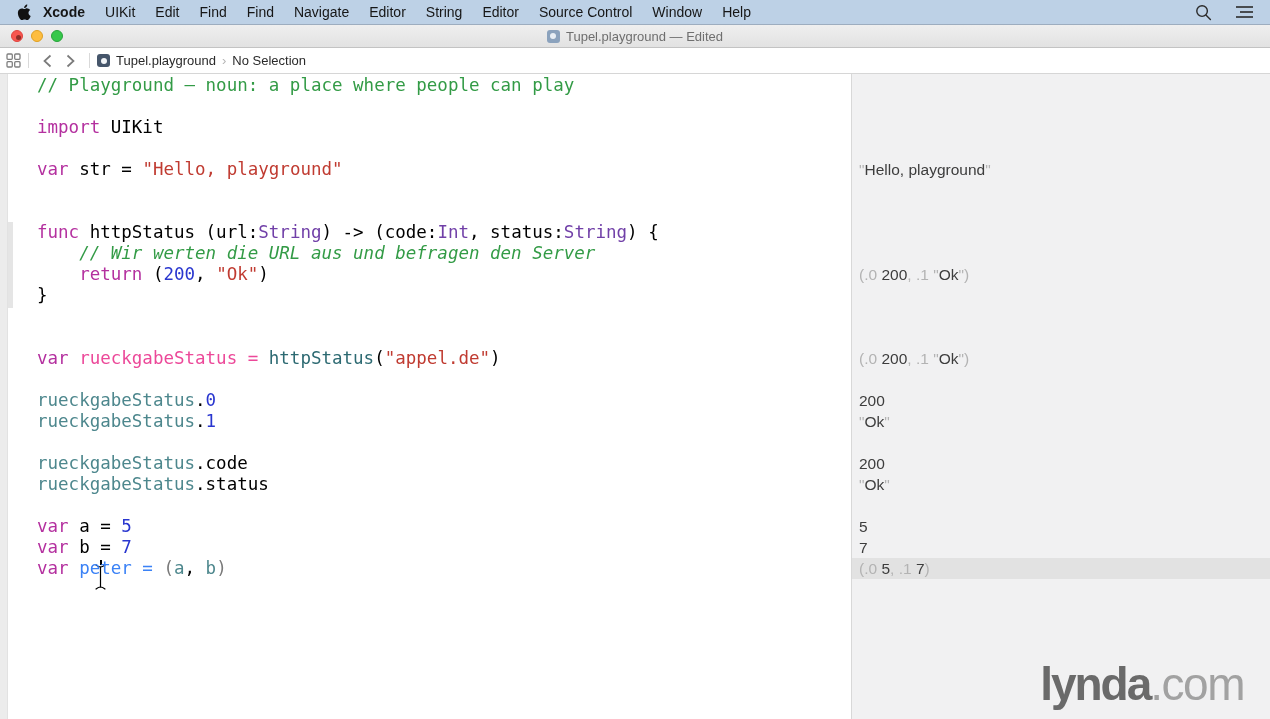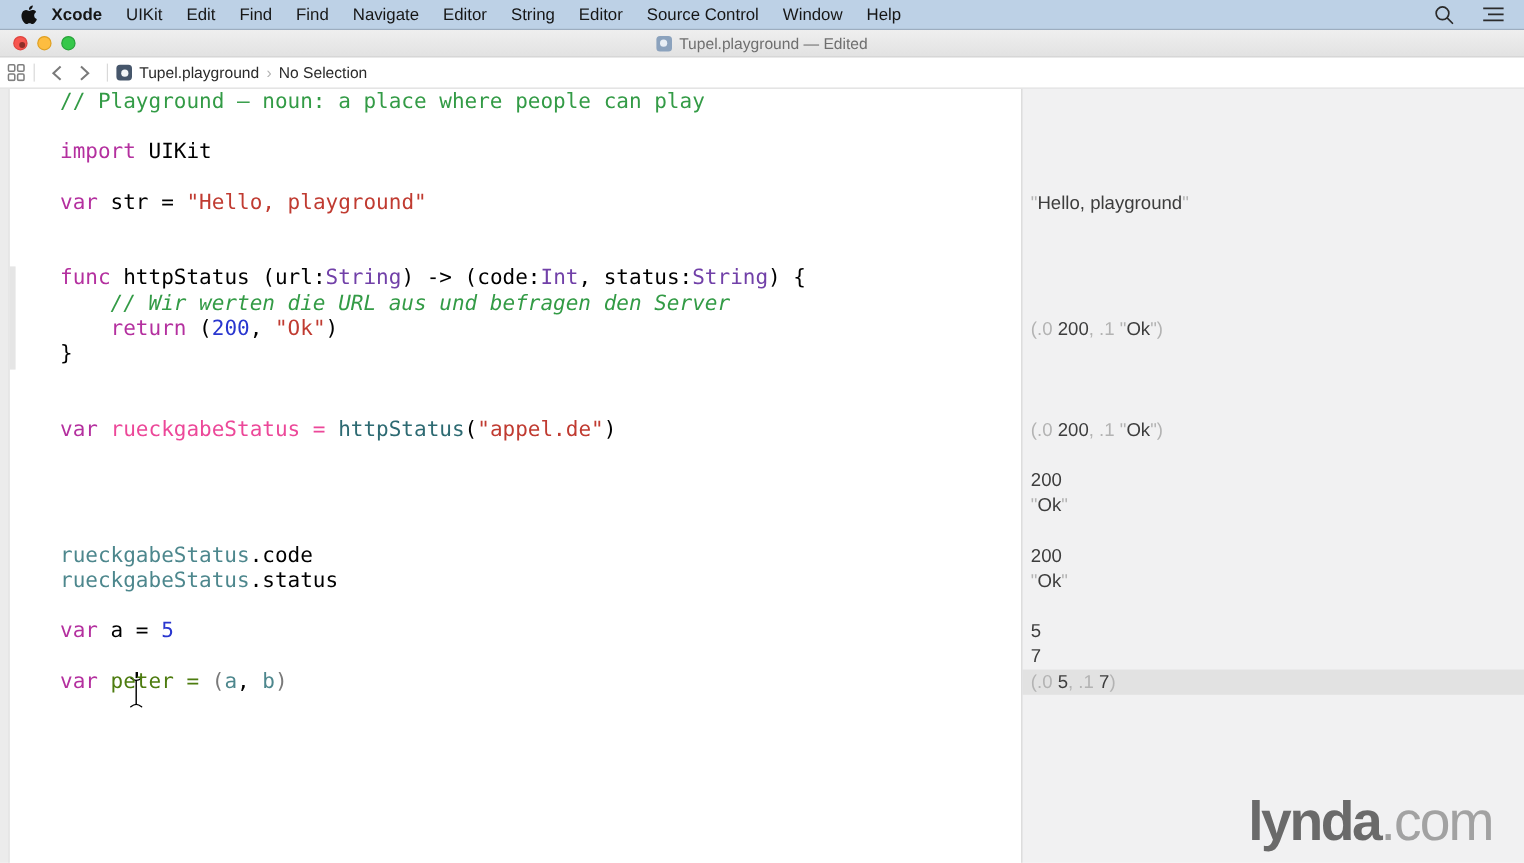--- a/index.html
+++ b/index.html
@@ -39,21 +39,21 @@
   .grid-btn{margin-left:6px;}
   .nav-btn{padding:0 6px;}
   .proxy{width:13px;height:13px;border-radius:3px;background:#46566b;position:relative;margin-right:6px;}
   .proxy:after{content:"";position:absolute;left:3.5px;top:3.5px;width:6px;height:6px;border-radius:50%;background:#f2f5f8;}
   .crumb-sep{color:#b4b4b4;margin:0 6px;font-size:13px;}
 
   
   .editor{position:absolute;top:74px;left:0;right:0;bottom:0;background:#fff;}
   .gutter{position:absolute;left:0;top:0;bottom:0;width:7px;background:#ececec;border-right:1px solid #e2e2e2;}
   .block-marker{position:absolute;left:8px;top:148px;width:5px;height:86px;background:#e5e5e5;}
-  .code-pane{position:absolute;left:17px;top:0;width:859px;bottom:0;cursor:text;}
+  .code-pane{position:absolute;left:4px;top:0;width:859px;bottom:0;cursor:text;}
   .code-line{position:absolute;left:0;right:0;padding-left:33px;height:21px;line-height:21px;
              font-family:"DejaVu Sans Mono","Liberation Mono",monospace;font-size:17.5px;
              white-space:pre;}
   .caret{position:absolute;left:96px;width:1.5px;height:17px;background:#000;}
   .ibeam{position:absolute;}
 
   
   .results{position:absolute;left:851px;right:0;top:0;bottom:0;background:#f1f1f2;
            border-left:1px solid #d8d8d8;box-sizing:border-box;}
   .result-line{position:absolute;left:0;right:0;padding-left:7px;height:21px;line-height:21px;
@@ -167,24 +167,27 @@
       </g>
     </svg>
   <div class="code-line" style="top: 1px;"><span style="color: rgb(51, 155, 70);">// Playground — noun: a place where people can play</span></div>
       <div class="code-line" style="top: 43px;"><span style="color: rgb(180, 48, 159);">import</span><span style="color: rgb(0, 0, 0);"> UIKit</span></div>
       <div class="code-line" style="top: 85px;"><span style="color: rgb(180, 48, 159);">var</span><span style="color: rgb(0, 0, 0);"> str = </span><span style="color: rgb(192, 59, 49);">"Hello, playground"</span></div>
       <div class="code-line" style="top: 148px;"><span style="color: rgb(180, 48, 159);">func</span><span style="color: rgb(0, 0, 0);"> httpStatus (url:</span><span style="color: rgb(113, 64, 168);">String</span><span style="color: rgb(0, 0, 0);">) -&gt; (code:</span><span style="color: rgb(113, 64, 168);">Int</span><span style="color: rgb(0, 0, 0);">, status:</span><span style="color: rgb(113, 64, 168);">String</span><span style="color: rgb(0, 0, 0);">) {</span></div>
       <div class="code-line" style="top: 169px; font-style: italic;"><span style="color: rgb(51, 155, 70);">    // Wir werten die URL aus und befragen den Server</span></div>
       <div class="code-line" style="top: 190px;"><span style="color: rgb(0, 0, 0);">    </span><span style="color: rgb(180, 48, 159);">return</span><span style="color: rgb(0, 0, 0);"> (</span><span style="color: rgb(41, 54, 207);">200</span><span style="color: rgb(0, 0, 0);">, </span><span style="color: rgb(192, 59, 49);">"Ok"</span><span style="color: rgb(0, 0, 0);">)</span></div>
       <div class="code-line" style="top: 211px;"><span style="color: rgb(0, 0, 0);">}</span></div>
       <div class="code-line" style="top: 274px;"><span style="color: rgb(180, 48, 159);">var</span><span style="color: #ec4899;"> rueckgabeStatus = </span><span style="color: rgb(45, 106, 114);">httpStatus</span><span style="color: rgb(0, 0, 0);">(</span><span style="color: rgb(192, 59, 49);">"appel.de"</span><span style="color: rgb(0, 0, 0);">)</span></div>
+      <div class="code-line" style="top: 316px;"><span style="color: rgb(77, 135, 141);">rueckgabeStatus</span><span style="color: rgb(0, 0, 0);">.</span><span style="color: rgb(41, 54, 207);">0</span></div>
+      <div class="code-line" style="top: 337px;"><span style="color: rgb(77, 135, 141);">rueckgabeStatus</span><span style="color: rgb(0, 0, 0);">.</span><span style="color: rgb(41, 54, 207);">1</span></div>
       <div class="code-line" style="top: 379px;"><span style="color: rgb(77, 135, 141);">rueckgabeStatus</span><span style="color: rgb(0, 0, 0);">.code</span></div>
       <div class="code-line" style="top: 400px;"><span style="color: rgb(77, 135, 141);">rueckgabeStatus</span><span style="color: rgb(0, 0, 0);">.status</span></div>
       <div class="code-line" style="top: 442px;"><span style="color: rgb(180, 48, 159);">var</span><span style="color: rgb(0, 0, 0);"> a = </span><span style="color: rgb(41, 54, 207);">5</span></div>
-      <div class="code-line" style="top: 484px;"><span style="color: rgb(180, 48, 159);">var</span><span style="color: #4d7c0f;"> peter = </span><span style="color: rgb(122, 122, 122);">(</span><span style="color: rgb(77, 135, 141);">a</span><span style="color: rgb(0, 0, 0);">, </span><span style="color: rgb(77, 135, 141);">b</span><span style="color: rgb(122, 122, 122);">)</span></div>
+      <div class="code-line" style="top: 463px;"><span style="color: rgb(180, 48, 159);">var</span><span style="color: rgb(0, 0, 0);"> b = </span><span style="color: rgb(41, 54, 207);">7</span></div>
+      <div class="code-line" style="top: 484px;"><span style="color: rgb(180, 48, 159);">var</span><span style="color: #3b82f6;"> peter = </span><span style="color: rgb(122, 122, 122);">(</span><span style="color: rgb(77, 135, 141);">a</span><span style="color: rgb(0, 0, 0);">, </span><span style="color: rgb(77, 135, 141);">b</span><span style="color: rgb(122, 122, 122);">)</span></div>
     </div>
 
   <div class="results" id="results-pane">
     <div class="watermark"><span class="wm-bold">lynda</span><span>.com</span></div>
   <div class="result-line" style="top: 85px;"><span style="color: rgb(179, 179, 179);">"</span><span style="color: rgb(61, 61, 61);">Hello, playground</span><span style="color: rgb(179, 179, 179);">"</span></div>
       <div class="result-line" style="top: 190px;"><span style="color: rgb(179, 179, 179);">(.0 </span><span style="color: rgb(61, 61, 61);">200</span><span style="color: rgb(179, 179, 179);">, .1 </span><span style="color: rgb(179, 179, 179);">"</span><span style="color: rgb(61, 61, 61);">Ok</span><span style="color: rgb(179, 179, 179);">")</span></div>
       <div class="result-line" style="top: 274px;"><span style="color: rgb(179, 179, 179);">(.0 </span><span style="color: rgb(61, 61, 61);">200</span><span style="color: rgb(179, 179, 179);">, .1 </span><span style="color: rgb(179, 179, 179);">"</span><span style="color: rgb(61, 61, 61);">Ok</span><span style="color: rgb(179, 179, 179);">")</span></div>
       <div class="result-line" style="top: 316px;"><span style="color: rgb(61, 61, 61);">200</span></div>
       <div class="result-line" style="top: 337px;"><span style="color: rgb(179, 179, 179);">"</span><span style="color: rgb(61, 61, 61);">Ok</span><span style="color: rgb(179, 179, 179);">"</span></div>
       <div class="result-line" style="top: 379px;"><span style="color: rgb(61, 61, 61);">200</span></div>

